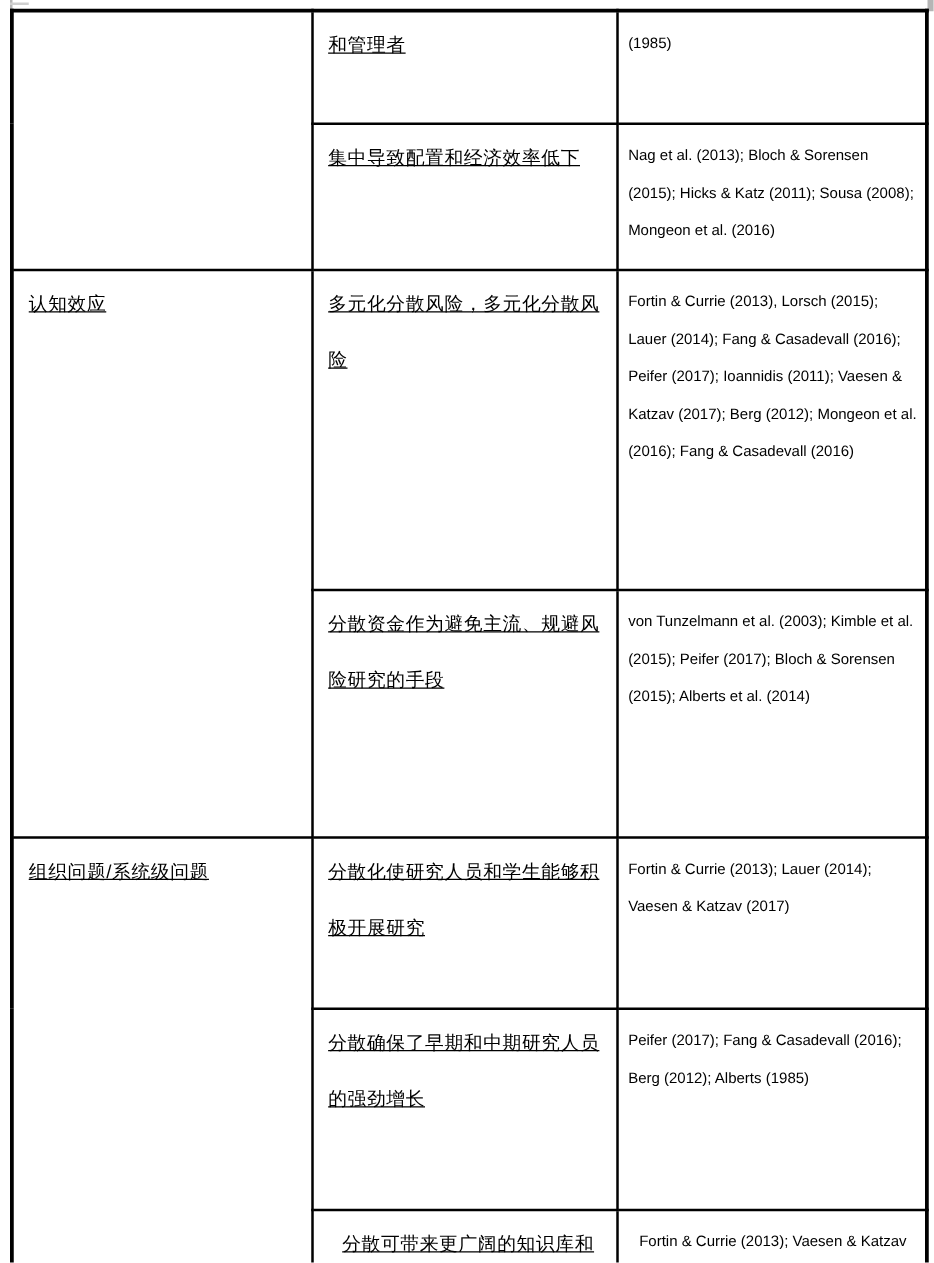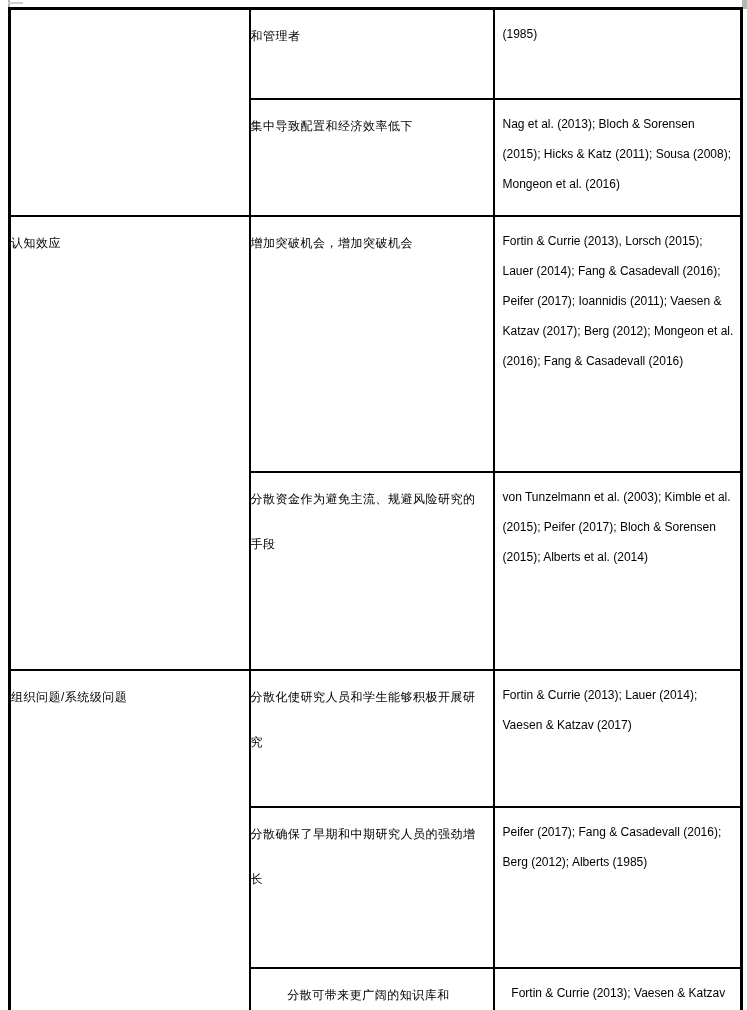--- a/index.html
+++ b/index.html
@@ -32,24 +32,25 @@
     table-layout: fixed;
     border: 3px solid #000000;
   }
   table.lit-table td {
     border: 2px solid #000000;
     vertical-align: top;
     overflow: hidden;
     word-wrap: break-word;
   }
   td.zh-cell {
-    font-size: 12px;
+    font-size: 15px;
     line-height: 45px;
-    padding: 4px 6px 2px 0;
+    padding: 4px 6px 2px 12px;
     letter-spacing: 0.5px;
+    text-decoration: underline;
   }
   td.en-cell {
     font-size: 12px;
     line-height: 30px;
     padding: 9px 6px 16px 8px;
   }
   tr.row-a { height: 90px; }
   tr.row-b { height: 116px; }
   tr.row-c { height: 256px; }
   tr.row-d { height: 198px; }
@@ -80,21 +81,21 @@
       <td class="zh-cell">和管理者</td>
       <td class="en-cell">(1985)</td>
     </tr>
     <tr class="row-b">
       <td class="zh-cell">集中导致配置和经济效率低下</td>
       <td class="en-cell">Nag et al. (2013); Bloch &amp; Sorensen (2015); Hicks &amp; Katz (2011); Sousa (2008); Mongeon et al. (2016)</td>
     </tr>
 
     <tr class="row-c">
       <td rowspan="2" class="zh-cell">认知效应</td>
-      <td class="zh-cell">增加突破机会，增加突破机会</td>
+      <td class="zh-cell">多元化分散风险，多元化分散风险</td>
       <td class="en-cell">Fortin &amp; Currie (2013), Lorsch (2015); Lauer (2014); Fang &amp; Casadevall (2016); Peifer (2017); Ioannidis (2011); Vaesen &amp; Katzav (2017); Berg (2012); Mongeon et al. (2016); Fang &amp; Casadevall (2016)</td>
     </tr>
     <tr class="row-d">
       <td class="zh-cell">分散资金作为避免主流、规避风险研究的手段</td>
       <td class="en-cell">von Tunzelmann et al. (2003); Kimble et al. (2015); Peifer (2017); Bloch &amp; Sorensen (2015); Alberts et al. (2014)</td>
     </tr>
 
     <tr class="row-e">
       <td rowspan="3" class="zh-cell">组织问题/系统级问题</td>
       <td class="zh-cell">分散化使研究人员和学生能够积极开展研究</td>

